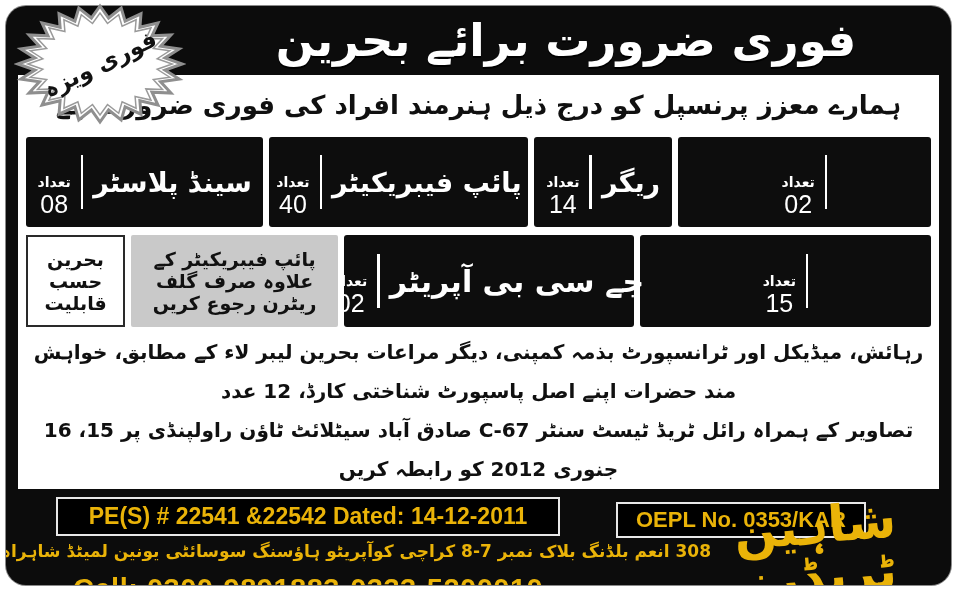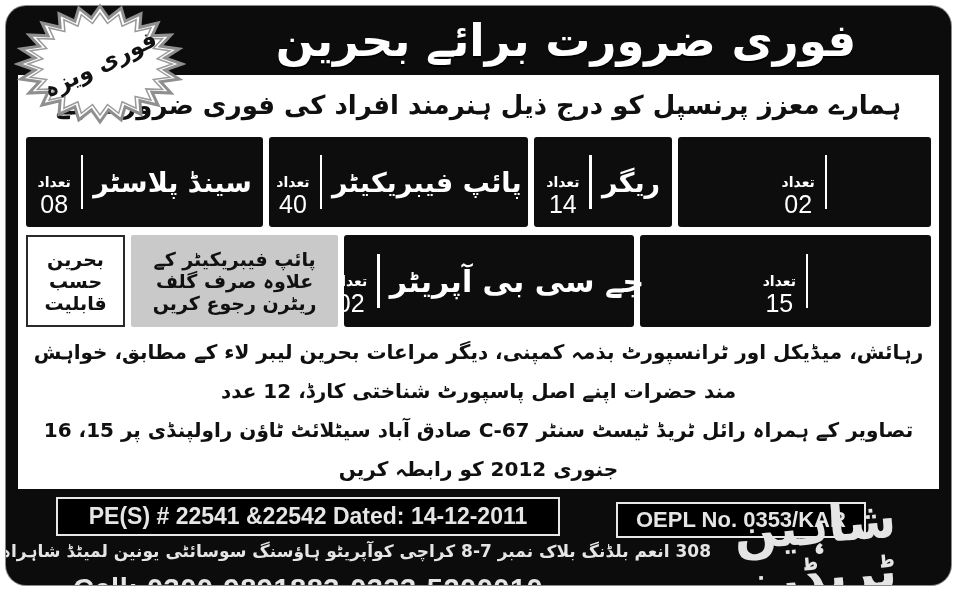--- a/index.html
+++ b/index.html
@@ -50,21 +50,21 @@
   }
   .note-salary{
     flex:88;background:#fff;border:2px solid #2a2a2a;color:#111;direction:rtl;
     display:flex;align-items:center;justify-content:center;text-align:center;
     font-size:19px;font-weight:bold;padding:2px 6px;box-sizing:border-box;
   }
   .details{padding:6px 12px 0;}
   .detail-line{direction:rtl;text-align:center;font-size:20px;font-weight:bold;
     color:#101010;line-height:1.95;}
   
-  .footer{height:122px;position:relative;color:#e5e5e5;}
+  .footer{height:122px;position:relative;color:#eab308;}
   .pe-box{
     position:absolute;left:38px;top:8px;width:480px;text-align:center;
     border:2px solid #e8e8e8;background:#000;padding:4px 10px;
     font-family:"Liberation Sans",sans-serif;font-weight:bold;font-size:23px;
   }
   .oepl-box{
     position:absolute;left:598px;top:13px;text-align:center;
     border:2px solid #e8e8e8;background:#000;padding:3px 18px;
     font-family:"Liberation Sans",sans-serif;font-weight:bold;font-size:22px;
   }

